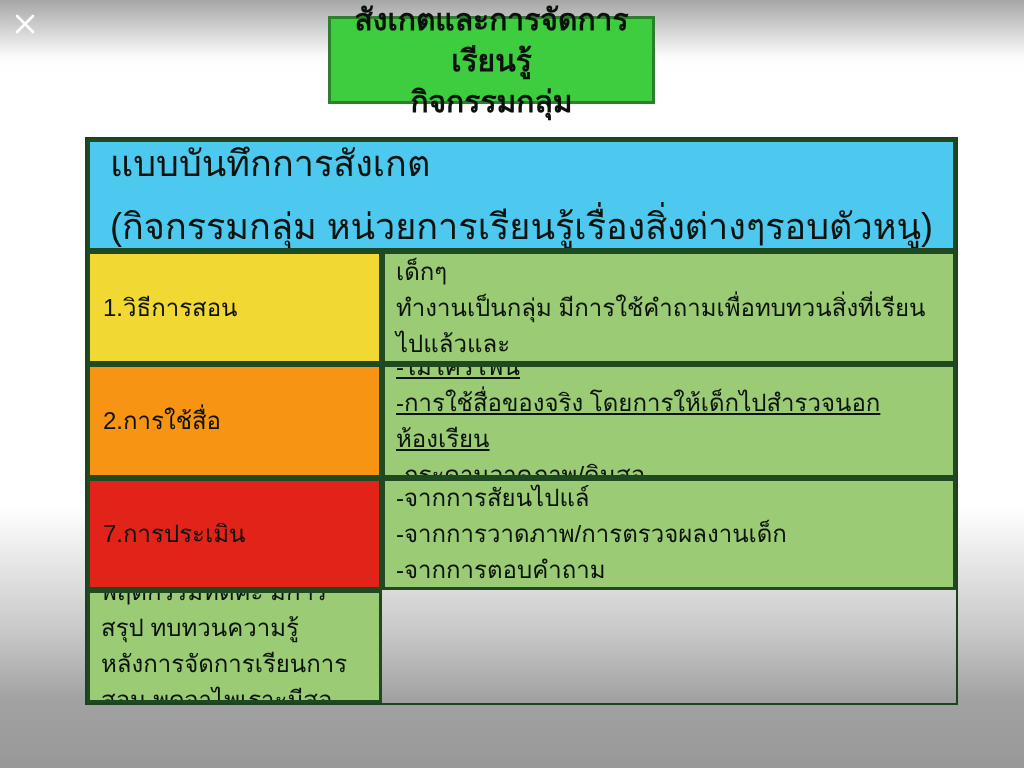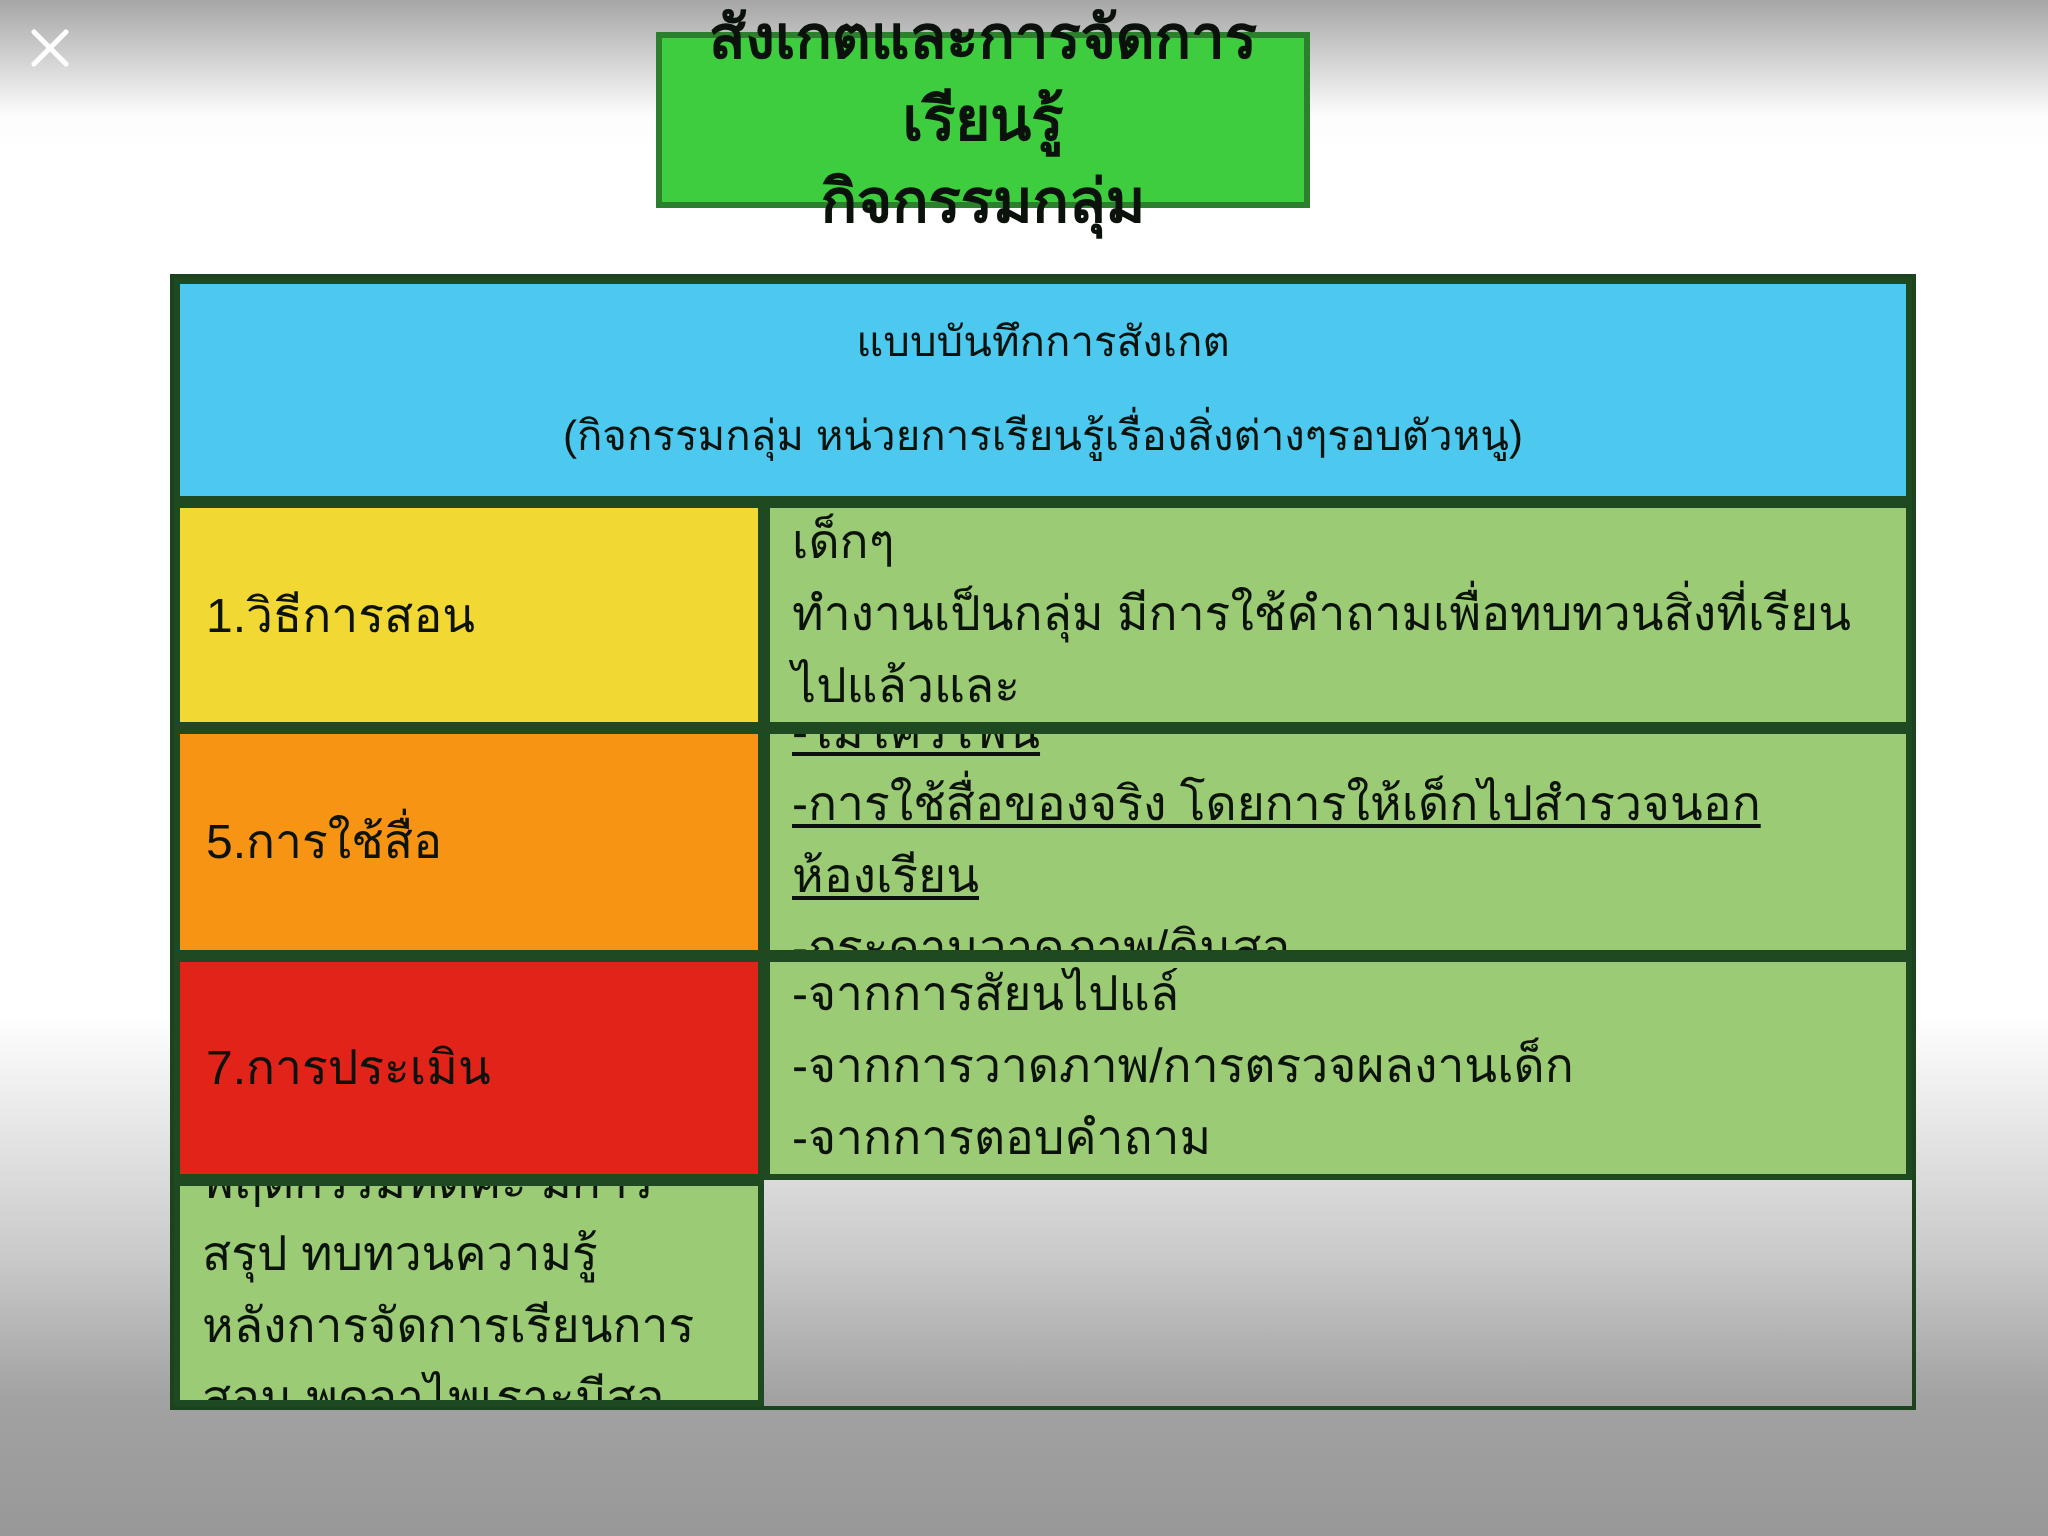--- a/index.html
+++ b/index.html
@@ -43,22 +43,22 @@
   }
   .cell {
     box-sizing: border-box;
     border: 3px solid #1f4a21;
     color: #0c120c;
     overflow: hidden;
   }
   .cell.header {
     grid-column: 1 / 3;
     display: flex; align-items: center; justify-content: center;
-    text-align: center;
-    font-size: 21px; line-height: 47px;
+    text-align: left;
+    font-size: 36px; line-height: 63px;
     white-space: pre-line;
   }
   .cell.rowlabel {
     display: flex; align-items: center;
     padding: 4px 10px 4px 13px;
     font-size: 24px;
     white-space: pre-line;
   }
   .cell.rowcontent {
     display: flex; align-items: center;
@@ -85,21 +85,21 @@
   <div class="obs-table">
 
     <div class="cell header" style="background-color: rgb(77, 201, 240);">แบบบันทึกการสังเกต
 (กิจกรรมกลุ่ม หน่วยการเรียนรู้เรื่องสิ่งต่างๆรอบตัวหนู)</div>
 
     <div class="cell rowlabel" style="background-color: rgb(242, 216, 50);">1.วิธีการสอน</div>
     <div class="cell rowcontent" style="background-color: rgb(155, 203, 116);">ครูผู้สอนมีการนำเข้าสู่บทเรียนโดยวิธีการร้องเพลง ให้เด็กๆ
 ทำงานเป็นกลุ่ม มีการใช้คำถามเพื่อทบทวนสิ่งที่เรียนไปแล้วและ
 เด็กๆได้มีส่วนร่วมทุกคน</div>
 
-    <div class="cell rowlabel" style="background-color: rgb(247, 148, 19);">5.การใช้สื่อ</div>
+    <div class="cell rowlabel" style="background-color: rgb(247, 148, 19);">2.การใช้สื่อ</div>
     <div class="cell rowcontent" style="background-color: rgb(155, 203, 116); text-decoration: underline;">-ไมโครโฟน
 -การใช้สื่อของจริง โดยการให้เด็กไปสำรวจนอกห้องเรียน
 -กระดานวาดภาพ/ดินสอ</div>
 
     <div class="cell rowlabel" style="background-color: rgb(226, 35, 26);">7.การประเมิน</div>
     <div class="cell rowcontent" style="background-color: rgb(155, 203, 116);">-จากการสัยนไปแล์
 -จากการวาดภาพ/การตรวจผลงานเด็ก
 -จากการตอบคำถาม</div>
 
     <div class="cell rowcontent" style="background-color: rgb(155, 203, 116);">ครูมีบุคลิกภาพและมีพฤติกรรมที่ดีค่ะ มีการสรุป ทบทวนความรู้

